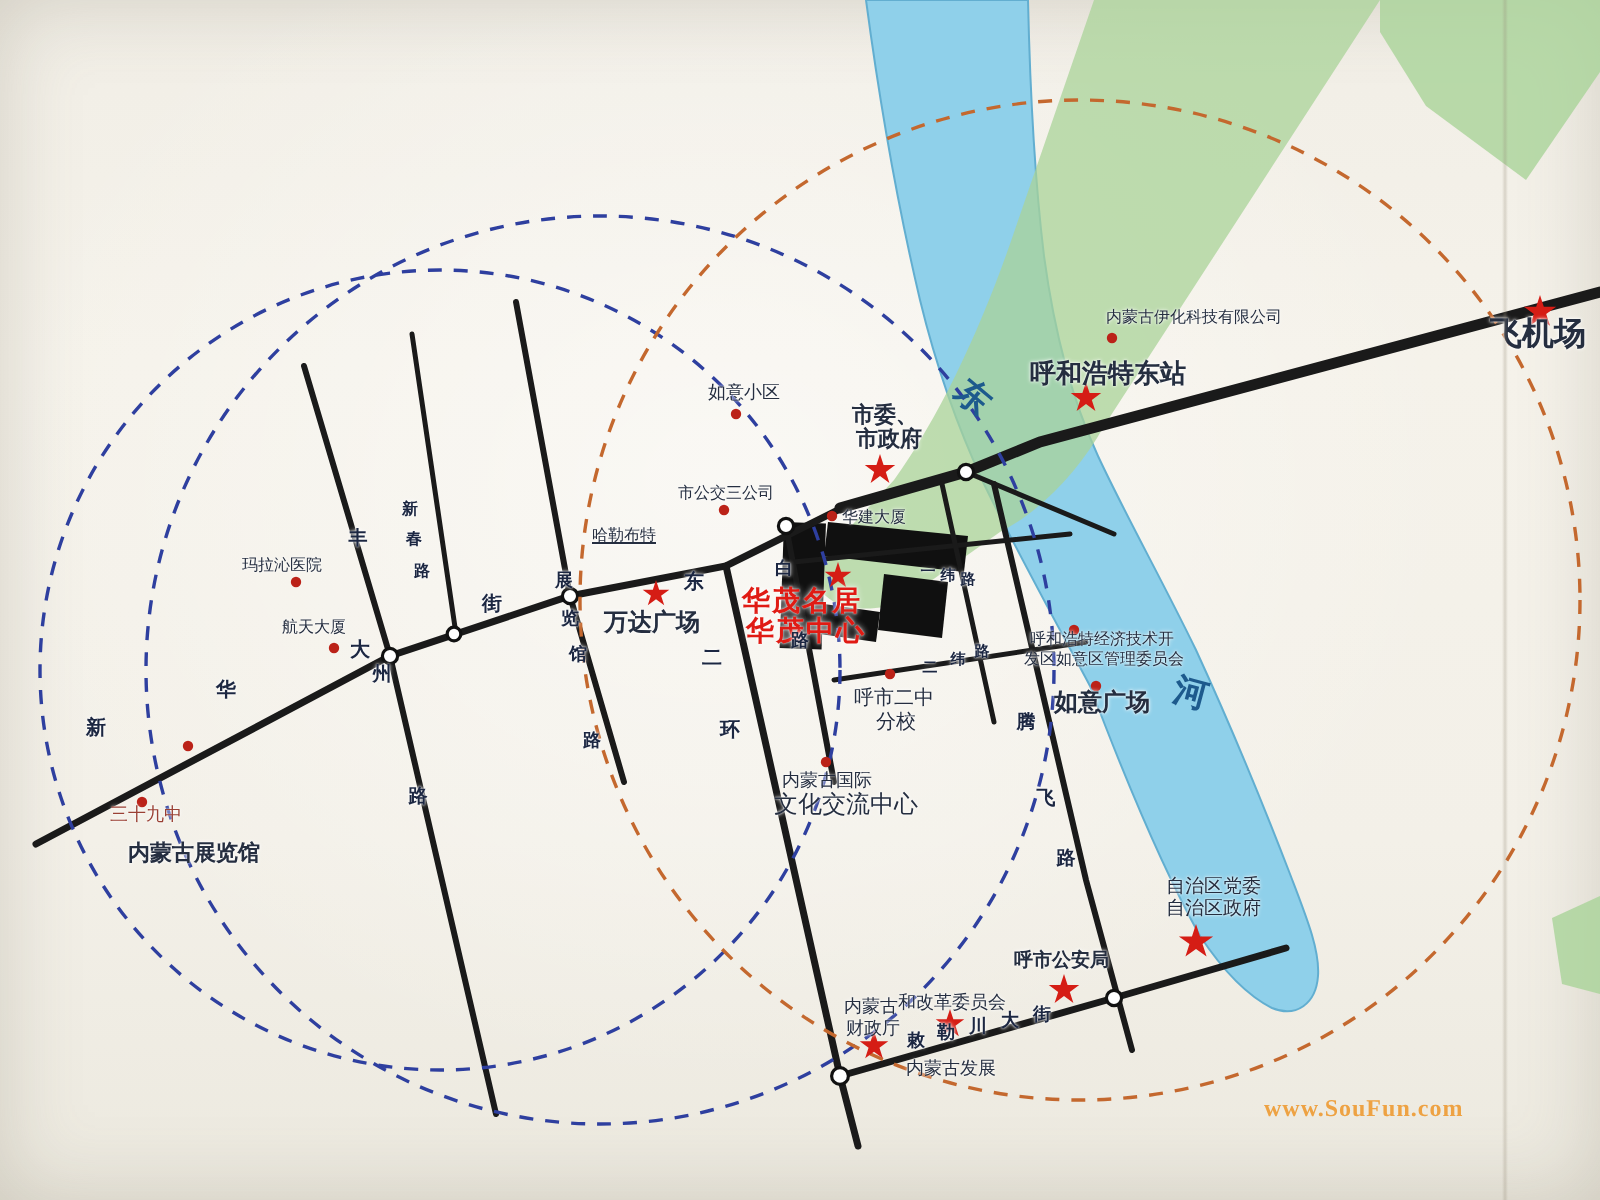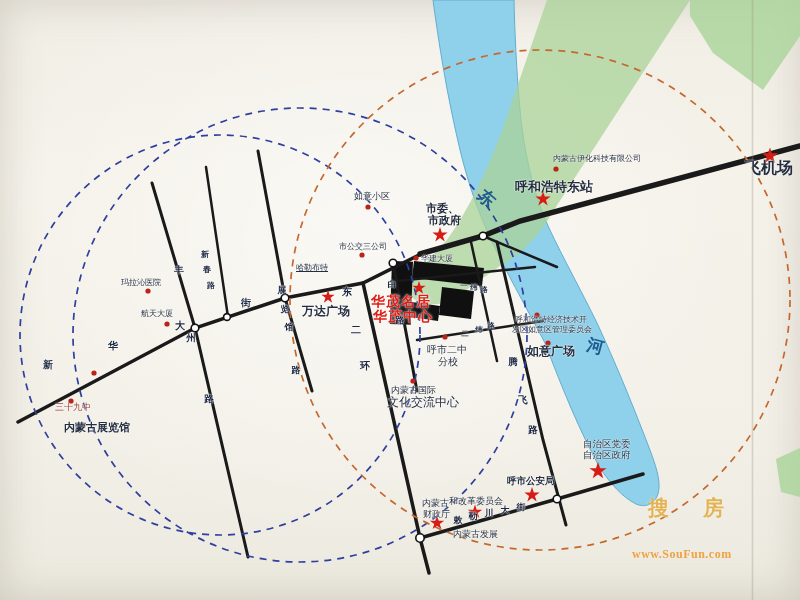--- a/index.html
+++ b/index.html
@@ -196,17 +196,16 @@
   <span class="rc" style="left:506px;top:358px;">腾</span>
   <span class="rc" style="left:516px;top:396px;">飞</span>
   <span class="rc" style="left:526px;top:426px;">路</span>
 
   <span class="rc" style="left:451px;top:516px;font-size:9px;">敕</span>
   <span class="rc" style="left:466px;top:512px;font-size:9px;">勒</span>
   <span class="rc" style="left:482px;top:509px;font-size:9px;">川</span>
   <span class="rc" style="left:498px;top:506px;font-size:9px;">大</span>
   <span class="rc" style="left:514px;top:503px;font-size:9px;">街</span>
 
-  <div class="wm-cn">搜房</div>
   <div class="wm-url">www.SouFun.com</div>
 
   <div class="crease"></div>
 </div>
 
 </body></html>

